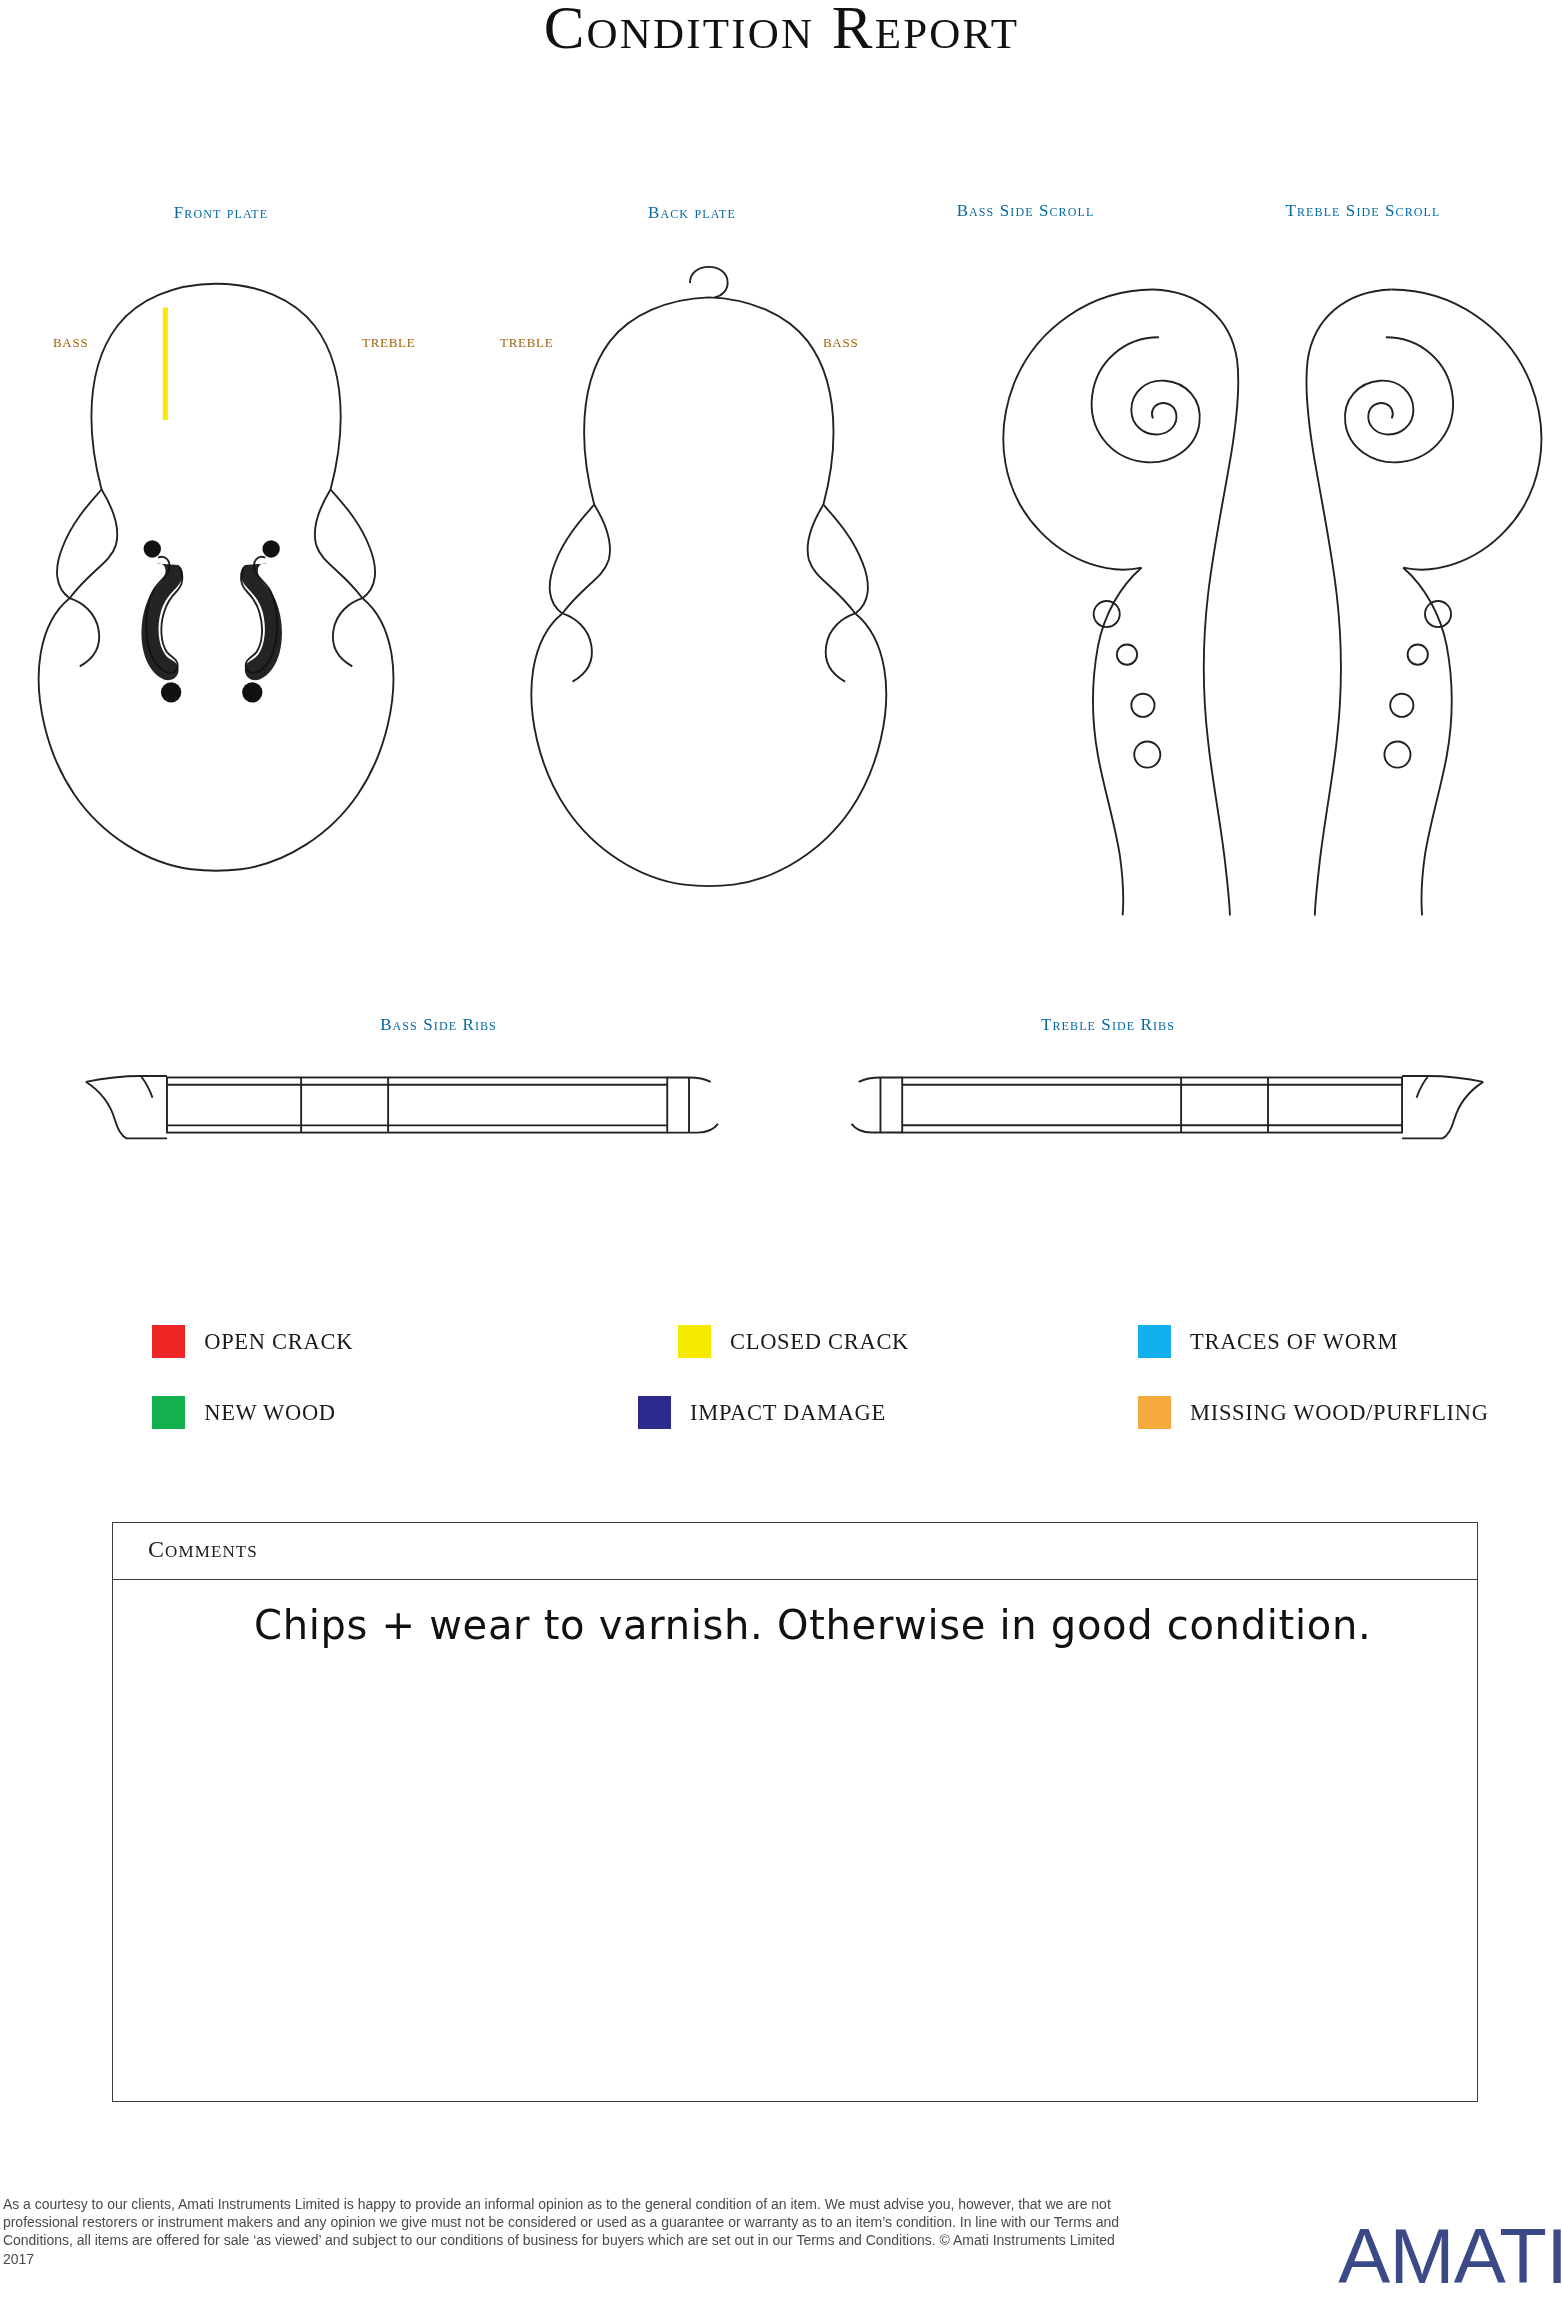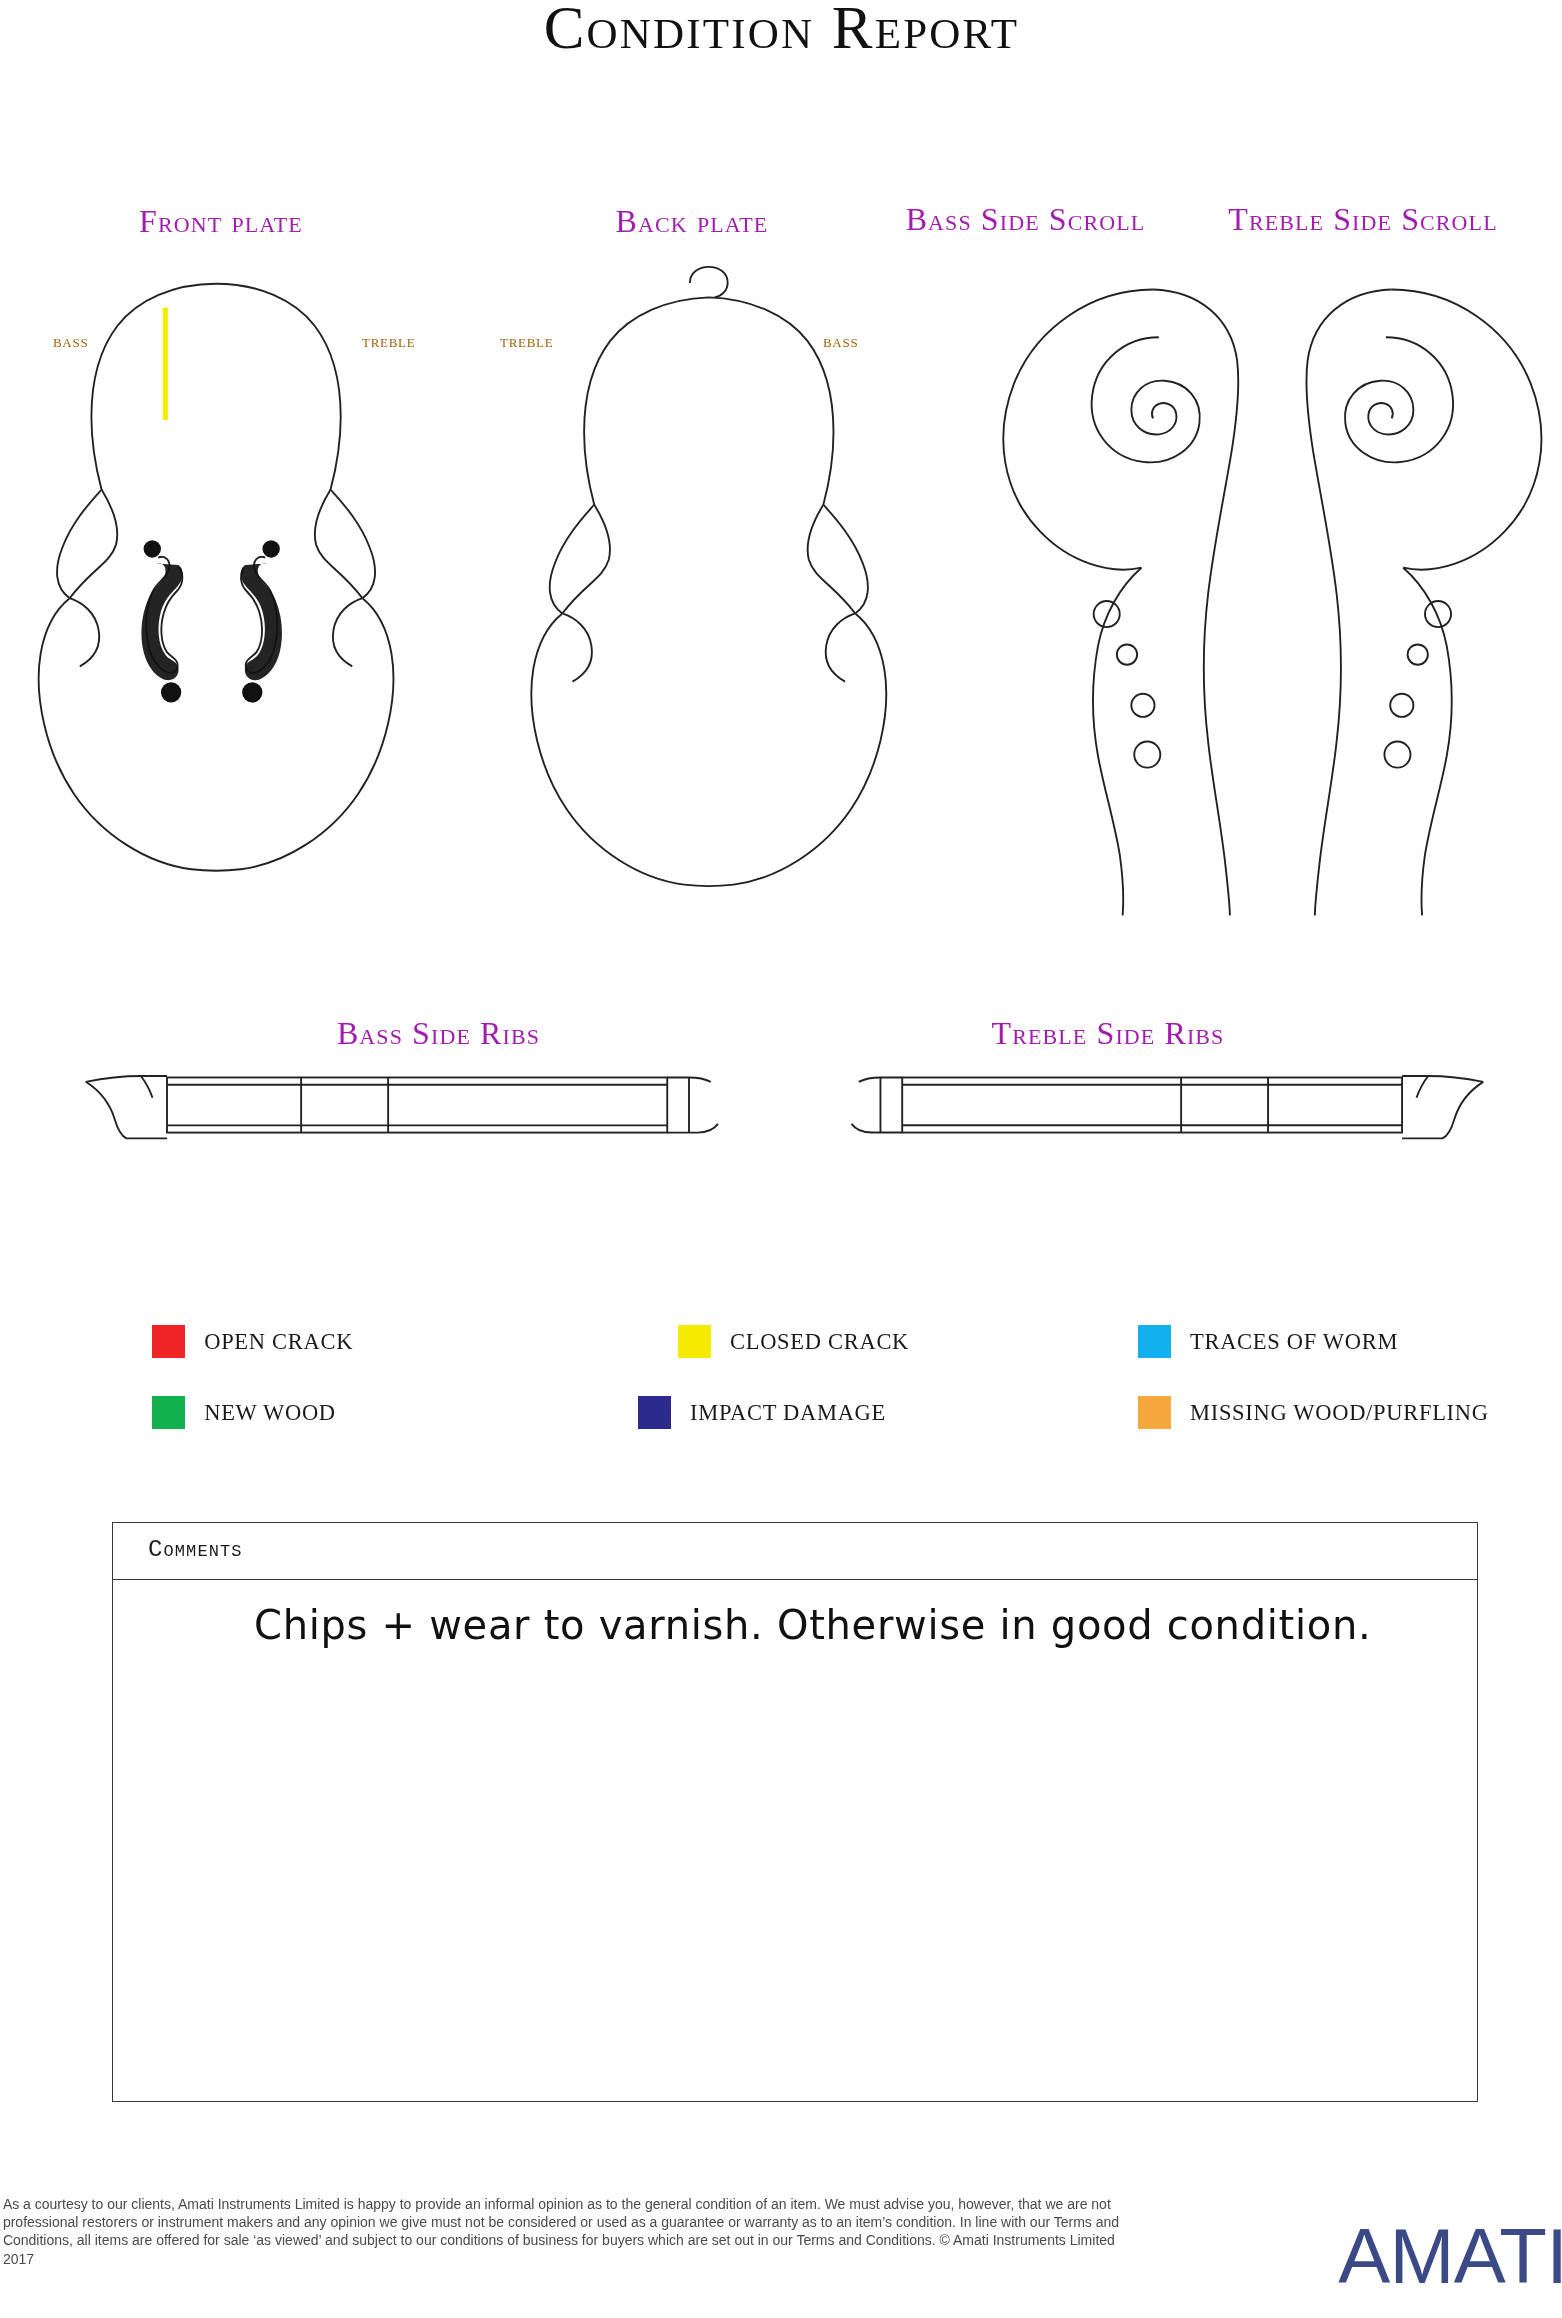--- a/index.html
+++ b/index.html
@@ -20,23 +20,23 @@
     font-size:61px;
     font-variant:small-caps;
     letter-spacing:2.2px;
     color:#111;
   }
 
   
   .caption {
     position:absolute;
     font-variant:small-caps;
-    font-size:32px;
+    font-size:17px;
     letter-spacing:1.1px;
-    color:#a21caf;
+    color:#0369a1;
     text-align:center;
     white-space:nowrap;
   }
   .sidelabel {
     position:absolute;
     font-variant:small-caps;
     font-size:13px;
     letter-spacing:0.7px;
     color:#a16207;
     white-space:nowrap;
@@ -63,21 +63,20 @@
   .comments-box {
     position:absolute; left:112px; top:1522px; width:1366px; height:580px;
     border:1.4px solid #3a3a3a;
     box-sizing:border-box;
     background:#fff;
   }
   .comments-head {
     position:absolute; left:0; top:0; width:100%; height:57px;
     border-bottom:1.4px solid #3a3a3a;
     box-sizing:border-box;
-    font-family:Liberation Mono, monospace;
   }
   .comments-head span {
     position:absolute; left:35px; top:13px;
     font-variant:small-caps; font-size:24px; letter-spacing:1.1px;
   }
   .comments-body {
     position:absolute; left:0; top:57px; width:100%; height:523px;
   }
   .handwriting {
     position:absolute; left:141px; top:20px; width:1196px;

